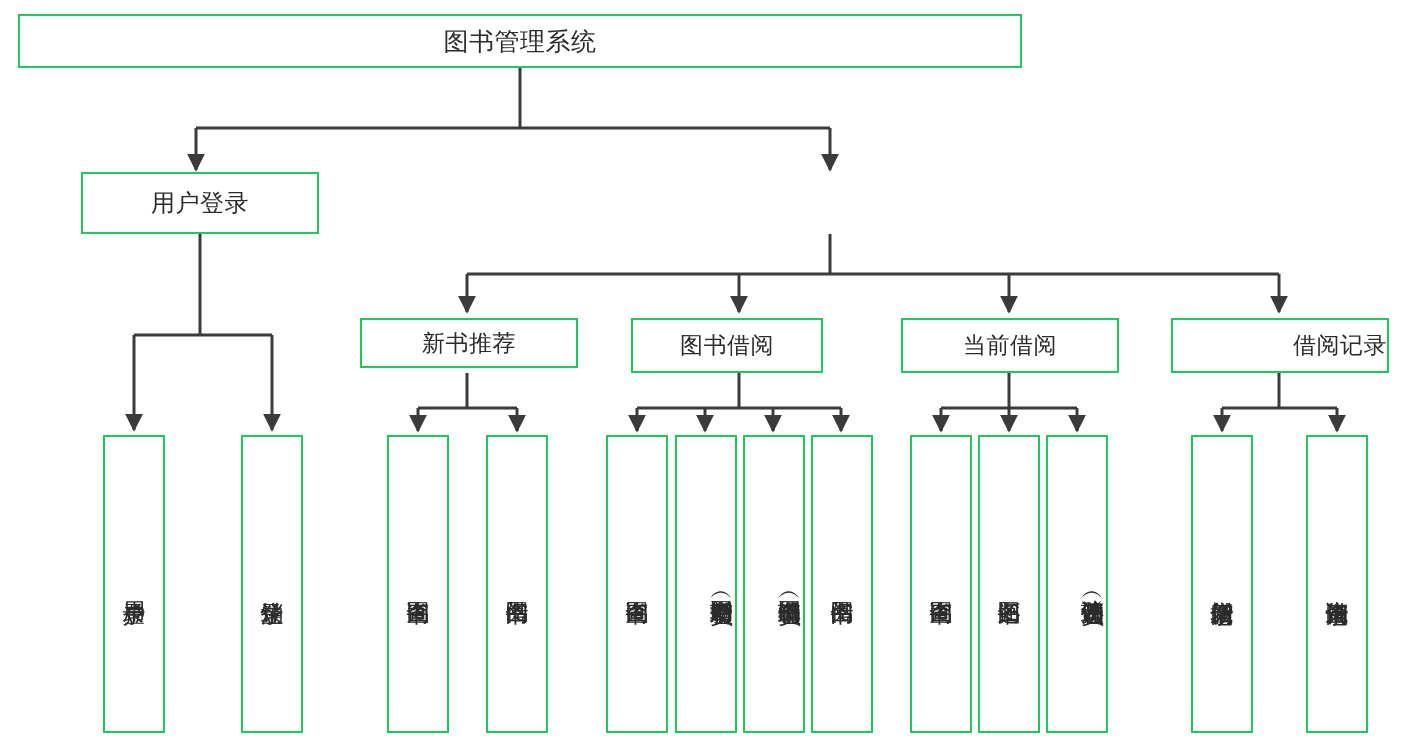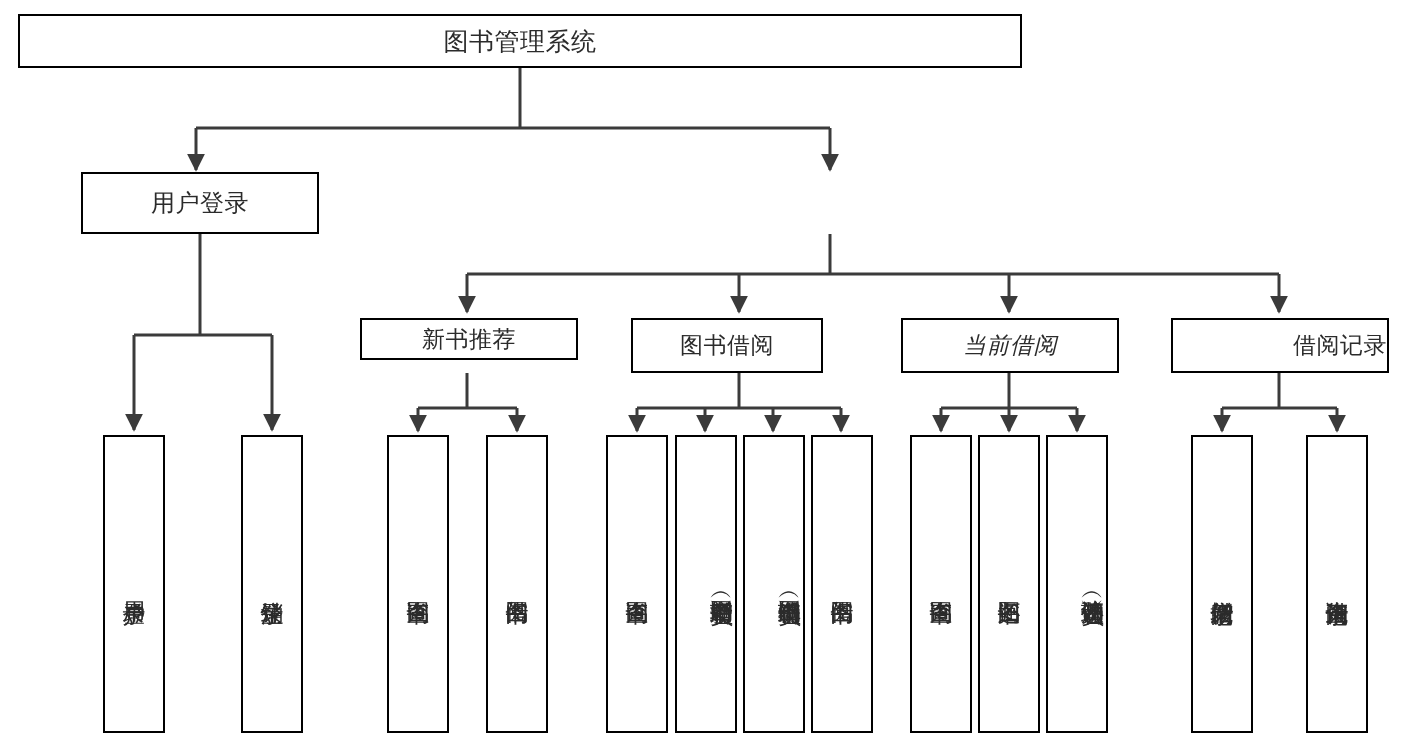--- a/index.html
+++ b/index.html
@@ -20,21 +20,21 @@
   #edges {
     position: absolute;
     left: 0;
     top: 0;
     width: 1405px;
     height: 747px;
   }
   .node {
     position: absolute;
     box-sizing: border-box;
-    border: 2px solid #000000;
+    border: 2px solid #22c55e;
     background: #ffffff;
     display: flex;
     align-items: center;
     justify-content: center;
     color: #2b2b2b;
     letter-spacing: 0.5px;
   }
   .node.root {
     font-size: 25px;
   }
@@ -124,27 +124,27 @@
   </svg>
 
   <div class="node root" style="left:18px; top:14px; width:1004px; height:54px;">
     <span>图书管理系统</span>
   </div>
 
   <div class="node lvl1" style="left:81px; top:172px; width:238px; height:62px;">
     <span>用户登录</span>
   </div>
 
-  <div class="node lvl2" style="left:360px; top:318px; width:218px; height:42px;">
+  <div class="node lvl2" style="left:360px; top:318px; width:218px; height:50px;">
     <span>新书推荐</span>
   </div>
   <div class="node lvl2" style="left:631px; top:318px; width:192px; height:55px;">
     <span>图书借阅</span>
   </div>
-  <div class="node lvl2" style="left:901px; top:318px; width:218px; height:55px;font-style:italic;">
+  <div class="node lvl2" style="left:901px; top:318px; width:218px; height:55px;">
     <span>当前借阅</span>
   </div>
   <div class="node lvl2" style="left:1171px; top:318px; width:218px; height:55px;justify-content:flex-end;">
     <span>借阅记录</span>
   </div>
 
   <div class="node leaf" style="left:103px; top:435px; width:62px; height:298px;">
     <span>用户登录</span>
   </div>
   <div class="node leaf" style="left:241px; top:435px; width:62px; height:298px;">

